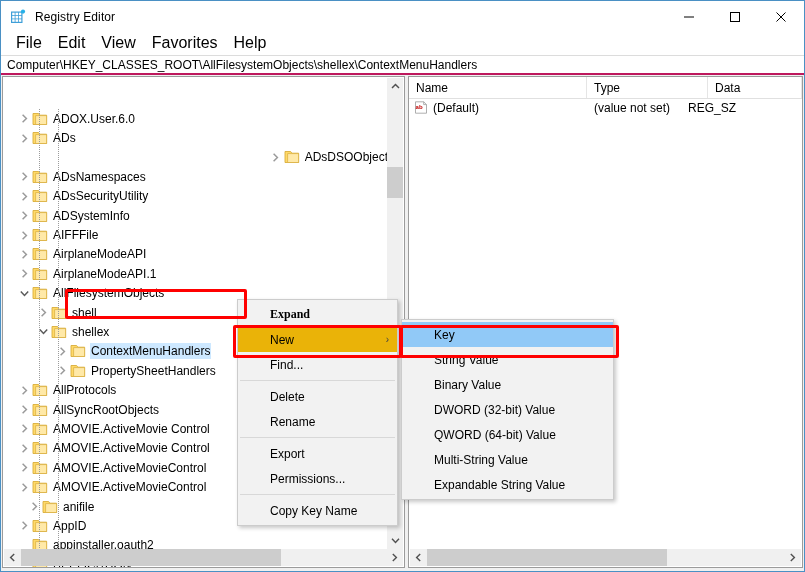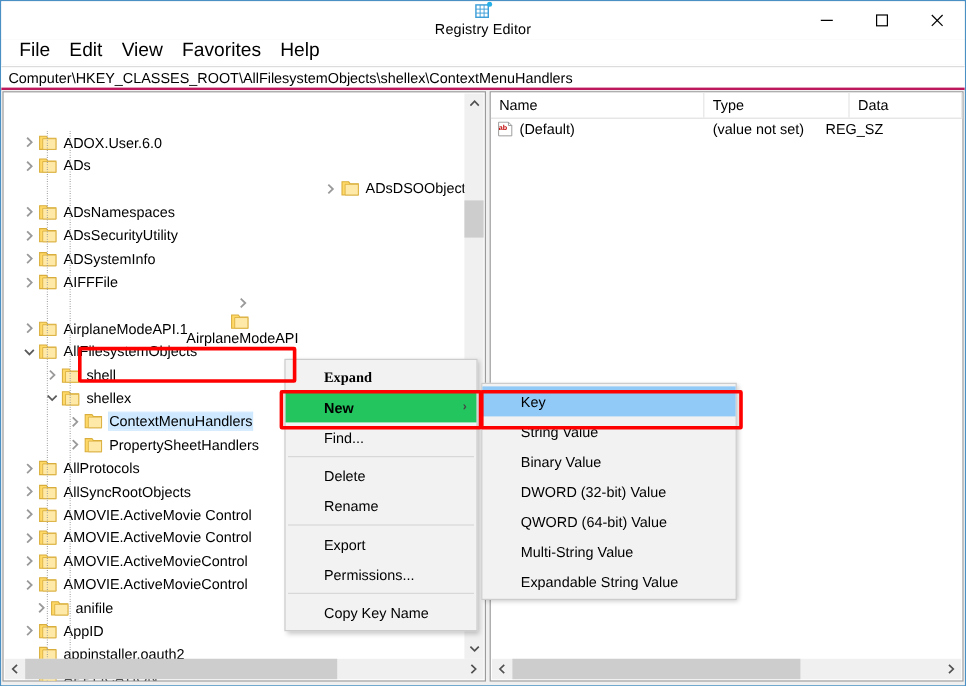--- a/index.html
+++ b/index.html
@@ -24,21 +24,20 @@
   }
 
   
   .titlebar {
     position: absolute;
     left: 0; top: 0;
     width: 803px; height: 32px;
     background: #ffffff;
     display: flex;
     align-items: center;
-    flex-direction: column;
   }
   .app-icon {
     width: 16px; height: 16px;
     margin-left: 9px; margin-right: 9px;
     position: relative;
     flex: none;
   }
   .title-text {
     font-size: 12px;
     color: #000000;
@@ -285,22 +284,21 @@
     height: 25px;
     display: flex;
     align-items: center;
     padding-left: 32px;
     font-size: 12px;
     color: #000000;
     box-sizing: border-box;
   }
   .ctx-item.bold { font-weight: bold; font-family: Liberation Serif, serif; }
   .ctx-item.hl {
-    background: #22c55e;
-    font-weight: bold;
+    background: #eab308;
   }
   .ctx-sep {
     height: 1px;
     background: #d8d8d8;
     margin: 3px 2px 3px 2px;
   }
   .ctx-arrow {
     position: absolute;
     right: 8px;
     font-size: 10px;
@@ -488,21 +486,21 @@
               </svg>
             </span>
             <span class="folder">
               <svg width="16" height="14" viewBox="0 0 16 14">
                 <path d="M1 1.5 h5.6 l1.3 1.7 H14.6 v9.3 H1 Z" fill="#ffd968" stroke="#d9ae3c" stroke-width="0.9"></path>
                 <path d="M3.6 3.6 h11 v8.9 h-11 Z" fill="#ffe9a8" stroke="#d9ae3c" stroke-width="0.7"></path>
               </svg>
             </span>
             <span class="tree-label">AIFFFile</span>
           </div>
-          <div class="tree-row" style="padding-left: 13px; flex-direction: column;">
+          <div class="tree-row" style="padding-left: 13px;">
             <span class="tw">
               <svg width="9" height="9" viewBox="0 0 9 9">
                 <polyline points="2.6,0.8 6.4,4.5 2.6,8.2" fill="none" stroke="#9a9a9a" stroke-width="1.5"></polyline>
               </svg>
             </span>
             <span class="folder">
               <svg width="16" height="14" viewBox="0 0 16 14">
                 <path d="M1 1.5 h5.6 l1.3 1.7 H14.6 v9.3 H1 Z" fill="#ffd968" stroke="#d9ae3c" stroke-width="0.9"></path>
                 <path d="M3.6 3.6 h11 v8.9 h-11 Z" fill="#ffe9a8" stroke="#d9ae3c" stroke-width="0.7"></path>
               </svg>

